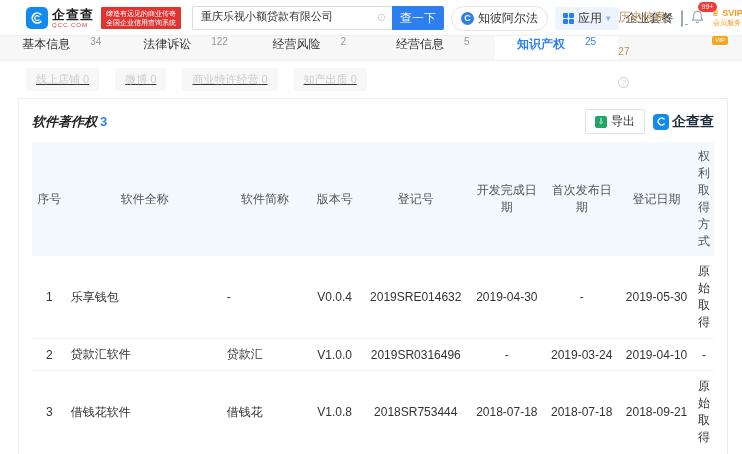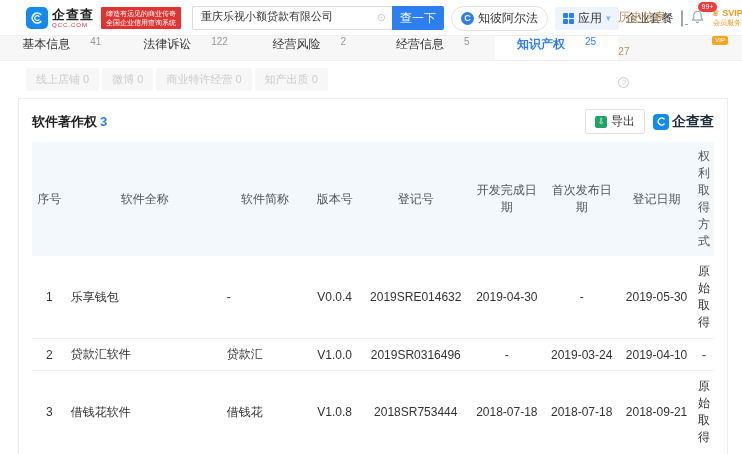--- a/index.html
+++ b/index.html
@@ -38,26 +38,26 @@
   .tabbar { display:flex; height:26px; background:#f7f7f7; border-top:1px solid #f0f0f0; border-bottom:1px solid #f0f0f0; margin-top:3px; }
   .tab { flex:1; display:flex; justify-content:center; gap:20px; font-size:12px; color:#333; cursor:pointer; position:relative; }
   .tab .cnt { font-size:10px; color:#999; }
   .tab.active { background:#fff; color:#2d7ff0; font-weight:bold; }
   .tab.active .cnt { color:#2d7ff0; font-weight:normal; }
   .tab.history { color:#b9935a;flex-direction:column; }
   .tab.history .cnt { color:#b9935a; }
   .vipbadge { position:absolute; top:0px; right:14px; background:#f5a623; color:#fff; font-size:6px; padding:0 3px; border-radius:2px; line-height:9px; }
   .info-ic { width:11px; height:11px; border:1px solid #ccc; border-radius:50%; color:#ccc; font-size:8px; line-height:10px; text-align:center; }
   
-  .chiprow { display:flex; gap:3px; padding:7px 0 7px 26px; }
+  .chiprow { display:flex; gap:16px; padding:7px 0 7px 26px;text-decoration:underline; }
   .chip { background:#f7f7f7; color:#ccc; font-size:11px; padding:4px 10px; border-radius:2px; cursor:pointer; }
   
   .card { margin:0 14px 0 18px; border:1px solid #ededed; background:#fff; padding:0 13px; height:358px; overflow:hidden; }
   .sec-head { display:flex; align-items:center; margin:10px 0 8px; }
-  .sec-title { font-size:13px; font-weight:bold; color:#222; }
+  .sec-title { font-size:13px; font-weight:bold; color:#222;font-style:italic; }
   .sec-cnt { font-size:13px; font-weight:bold; color:#2d7ff0; margin-left:3px; }
   .sec-right { margin-left:auto; display:flex; align-items:center; gap:8px; }
   .export-btn { display:flex; align-items:center; gap:4px; border:1px solid #e2e2e2; border-radius:2px; padding:3px 9px; font-size:12px; color:#333; background:#fff; cursor:pointer; }
   .export-ic { width:12px; height:12px; border-radius:2px; background:#21a567; color:#fff; font-size:8px; line-height:12px; text-align:center; }
   .wm { display:flex; align-items:center; gap:3px; }
   .wm-ic { width:16px; height:16px; border-radius:4px; background:#128bed; display:flex; align-items:center; justify-content:center; }
   .wm-txt { font-size:14px; font-weight:bold; color:#1d2b3a; }
   
   table { width:100%; border-collapse:collapse; font-size:12px; }
   thead th { background:#f3f8fd; color:#555; font-weight:normal; padding:6px 4px; text-align:center; }
@@ -115,21 +115,21 @@
   <div class="svip">
     <span class="svip-top"><span>♛</span> <span>SVIP</span></span>
     <span class="svip-sub">会员服务</span>
   </div>
 
 </div>
 
 <div class="tabbar">
   <div class="tab">
       <span>基本信息</span>
-      <span class="cnt">41</span>
+      <span class="cnt">34</span>
     </div>
   <div class="tab">
       <span>法律诉讼</span>
       <span class="cnt">122</span>
     </div>
   <div class="tab">
       <span>经营风险</span>
       <span class="cnt">2</span>
     </div>
   <div class="tab">

